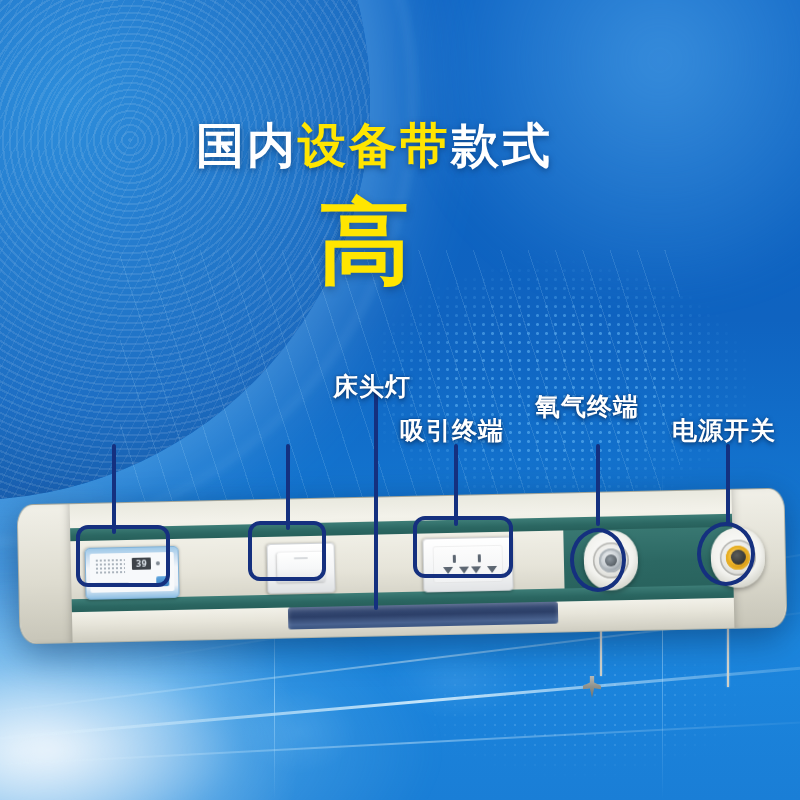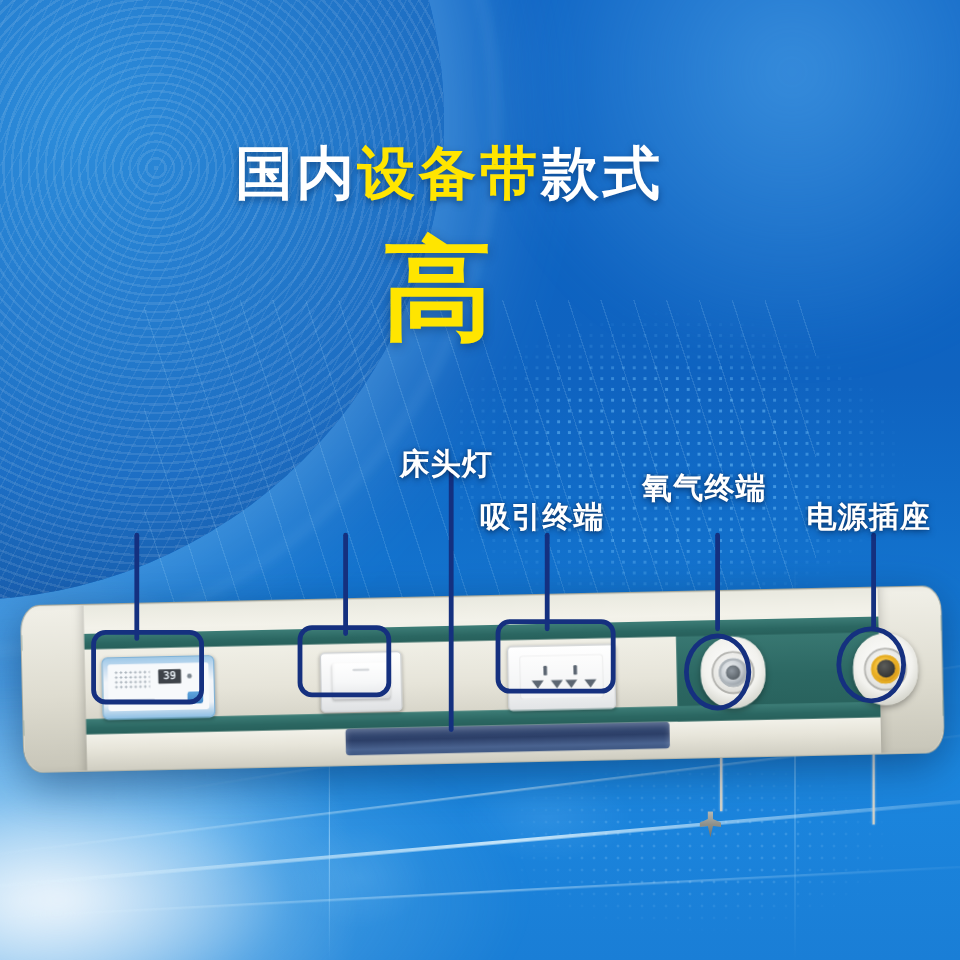--- a/index.html
+++ b/index.html
@@ -182,21 +182,21 @@
   <div class="headline">
     <div class="hl-row1"><span>国内</span><span class="hi">设备带</span><span>款式</span></div>
     <div class="hl-row2">
       <span class="hl-big">高</span>
     </div>
   </div>
 
   <div class="label" style="left:333px;top:370px;">床头灯</div>
   <div class="label" style="left:400px;top:414px;">吸引终端</div>
   <div class="label" style="left:535px;top:390px;">氧气终端</div>
-  <div class="label" style="left:672px;top:414px;">电源插座</div>
+  <div class="label" style="left:672px;top:414px;">电源开关</div>
 
   <div class="leader" style="left:112px;top:444px;height:90px;"></div>
   <div class="leader" style="left:286px;top:444px;height:86px;"></div>
   <div class="leader" style="left:374px;top:390px;height:220px;"></div>
   <div class="leader" style="left:454px;top:444px;height:82px;"></div>
   <div class="leader" style="left:596px;top:444px;height:82px;"></div>
   <div class="leader" style="left:726px;top:444px;height:80px;"></div>
 
   <div class="cord" style="left:600px;top:612px;height:64px;"></div>
   <div class="cord" style="left:727px;top:605px;height:82px;"></div>

